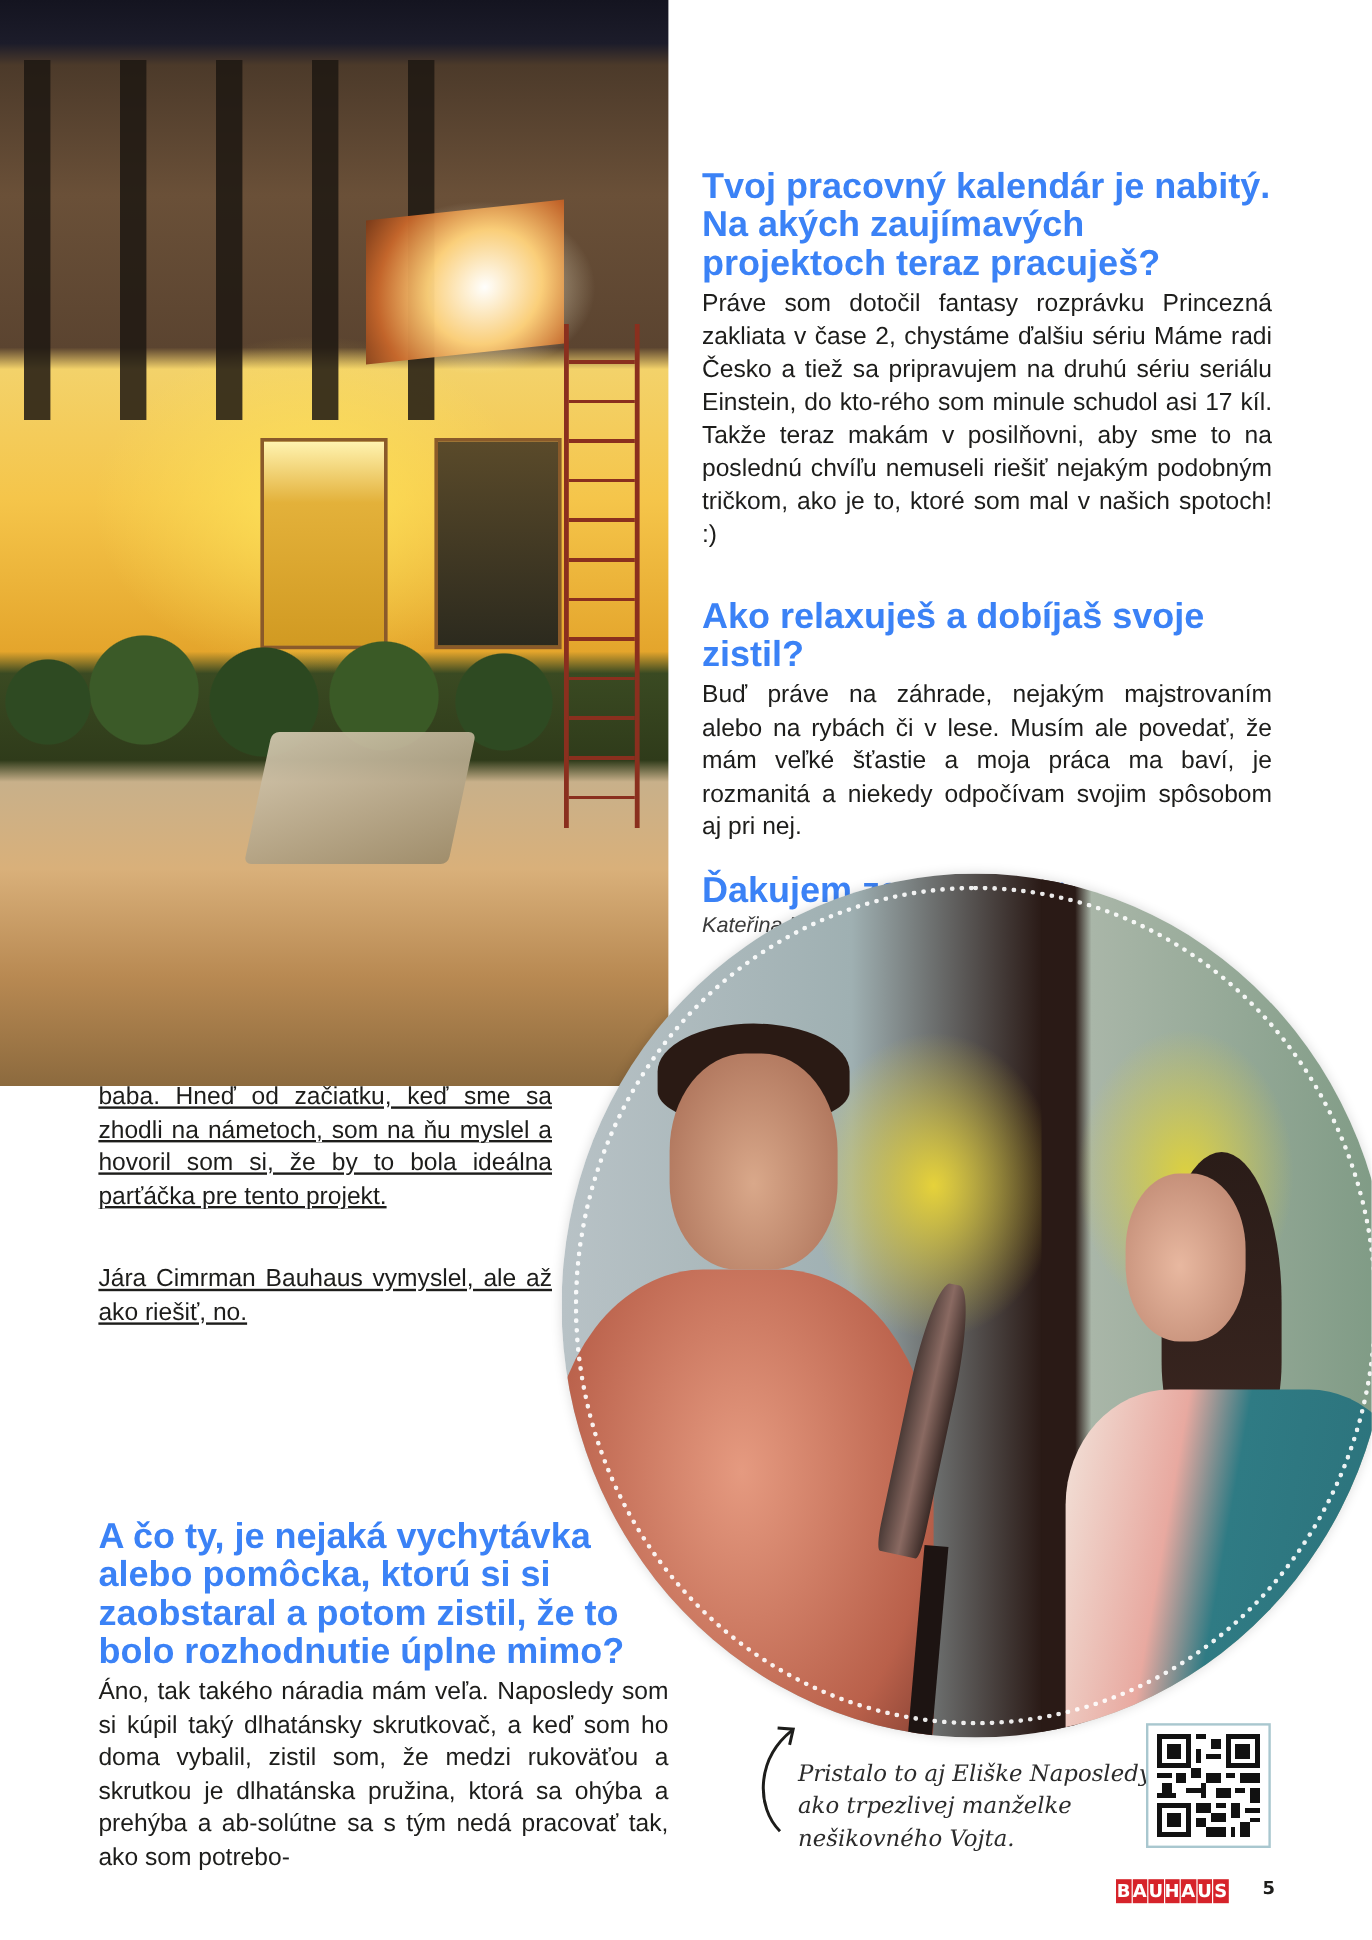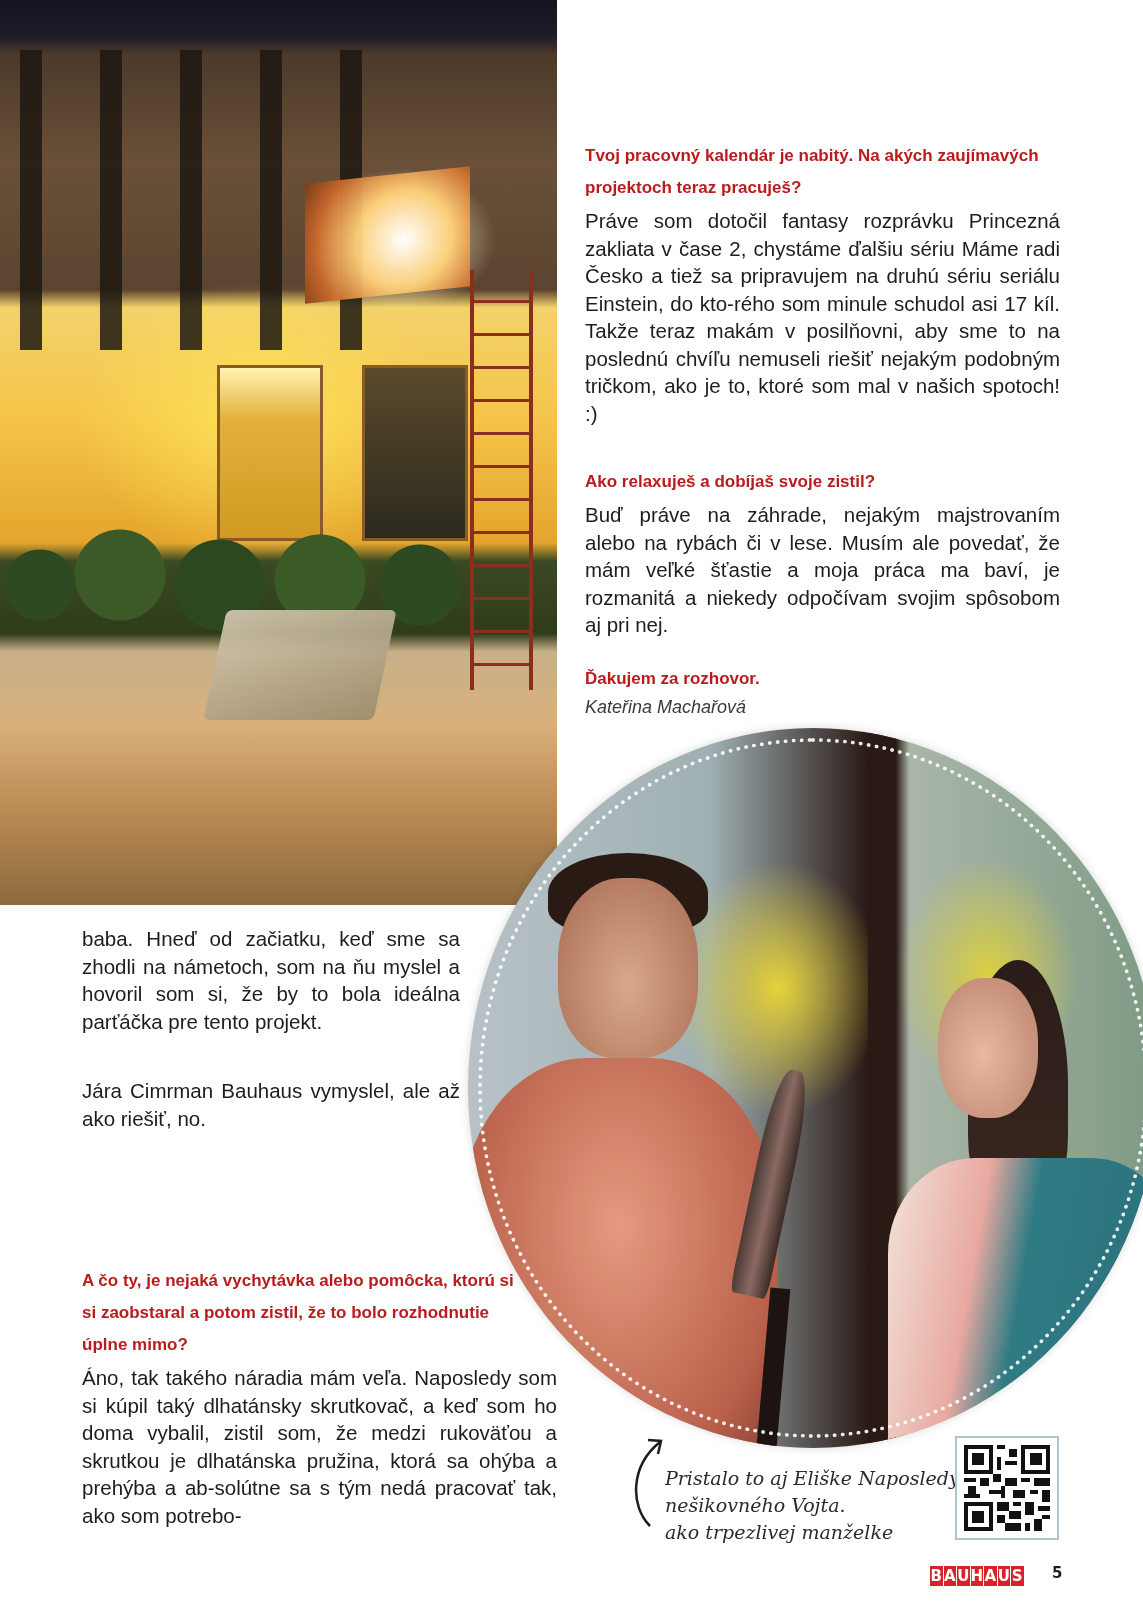--- a/index.html
+++ b/index.html
@@ -31,24 +31,24 @@
     transform: skewY(-6deg); opacity:.95; }
   .photo-top .ladder { position:absolute; left:470px; top:270px; width:55px; height:420px;
     border-left:4px solid #8a2f1e; border-right:4px solid #8a2f1e;
     background: repeating-linear-gradient(180deg, transparent 0 30px, #8a2f1e 30px 33px); }
   .photo-top .cart { position:absolute; left:215px; top:610px; width:170px; height:110px;
     background: linear-gradient(160deg,#d8ccb4,#9a8a6a); border-radius:6px; transform: skewX(-12deg); opacity:.9; }
 
   .text-col { position: absolute; font-size: 20.5px; line-height: 27.5px; }
   .text-col p { margin: 0; text-align: justify; }
   .text-col h2 {
-    margin: 0; color: #b91c1c; font-weight: bold; font-size: 17px; line-height: 32px;
+    margin: 0; color: #3b82f6; font-weight: bold; font-size: 30px; line-height: 32px;
   }
   .right-col { left: 585px; top: 101px; width: 475px; }
-  .left-col { left: 82px; top: 925px; width: 378px; }
+  .left-col { left: 82px; top: 900px; width: 378px; text-decoration: underline; }
   .left-col-wide { left: 82px; top: 1265px; width: 475px; }
   .gap-l { height: 39px; }
   .gap-m { height: 24px; }
   .h-gap { height: 3px; }
   .author { font-style: italic; color: #3a3a3a; font-size: 18px; line-height: 24px; }
 
   .circle {
     position: absolute; left: 468px; top: 728px; width: 690px; height: 720px;
     border-radius: 50%; overflow: hidden;
     box-shadow: 0 0 10px rgba(0,0,0,0.15);
@@ -154,22 +154,22 @@
   <div class="handle"></div>
 </div>
 <div class="dots"></div>
 
 <svg class="arrow" viewBox="0 0 40 95">
   <path d="M22 90 C 2 70, 2 30, 32 6" fill="none" stroke="#1d1d1b" stroke-width="2.5"></path>
   <path d="M20 4 L33 5 L30 18" fill="none" stroke="#1d1d1b" stroke-width="2.5"></path>
 </svg>
 <div class="caption">
   <div>Pristalo to aj Eliške Naposledy</div>
+  <div>ako trpezlivej manželke</div>
   <div>nešikovného Vojta.</div>
-  <div>ako trpezlivej manželke</div>
 </div>
 
 <div class="qr">
   <svg class="qr-inner" viewBox="0 0 21 21" shape-rendering="crispEdges">
     <rect x="0" y="0" width="7" height="7" fill="#111"></rect>
       <rect x="1" y="1" width="5" height="5" fill="#fff"></rect>
       <rect x="2" y="2" width="3" height="3" fill="#111"></rect>
     <rect x="14" y="0" width="7" height="7" fill="#111"></rect>
       <rect x="15" y="1" width="5" height="5" fill="#fff"></rect>
       <rect x="16" y="2" width="3" height="3" fill="#111"></rect>

